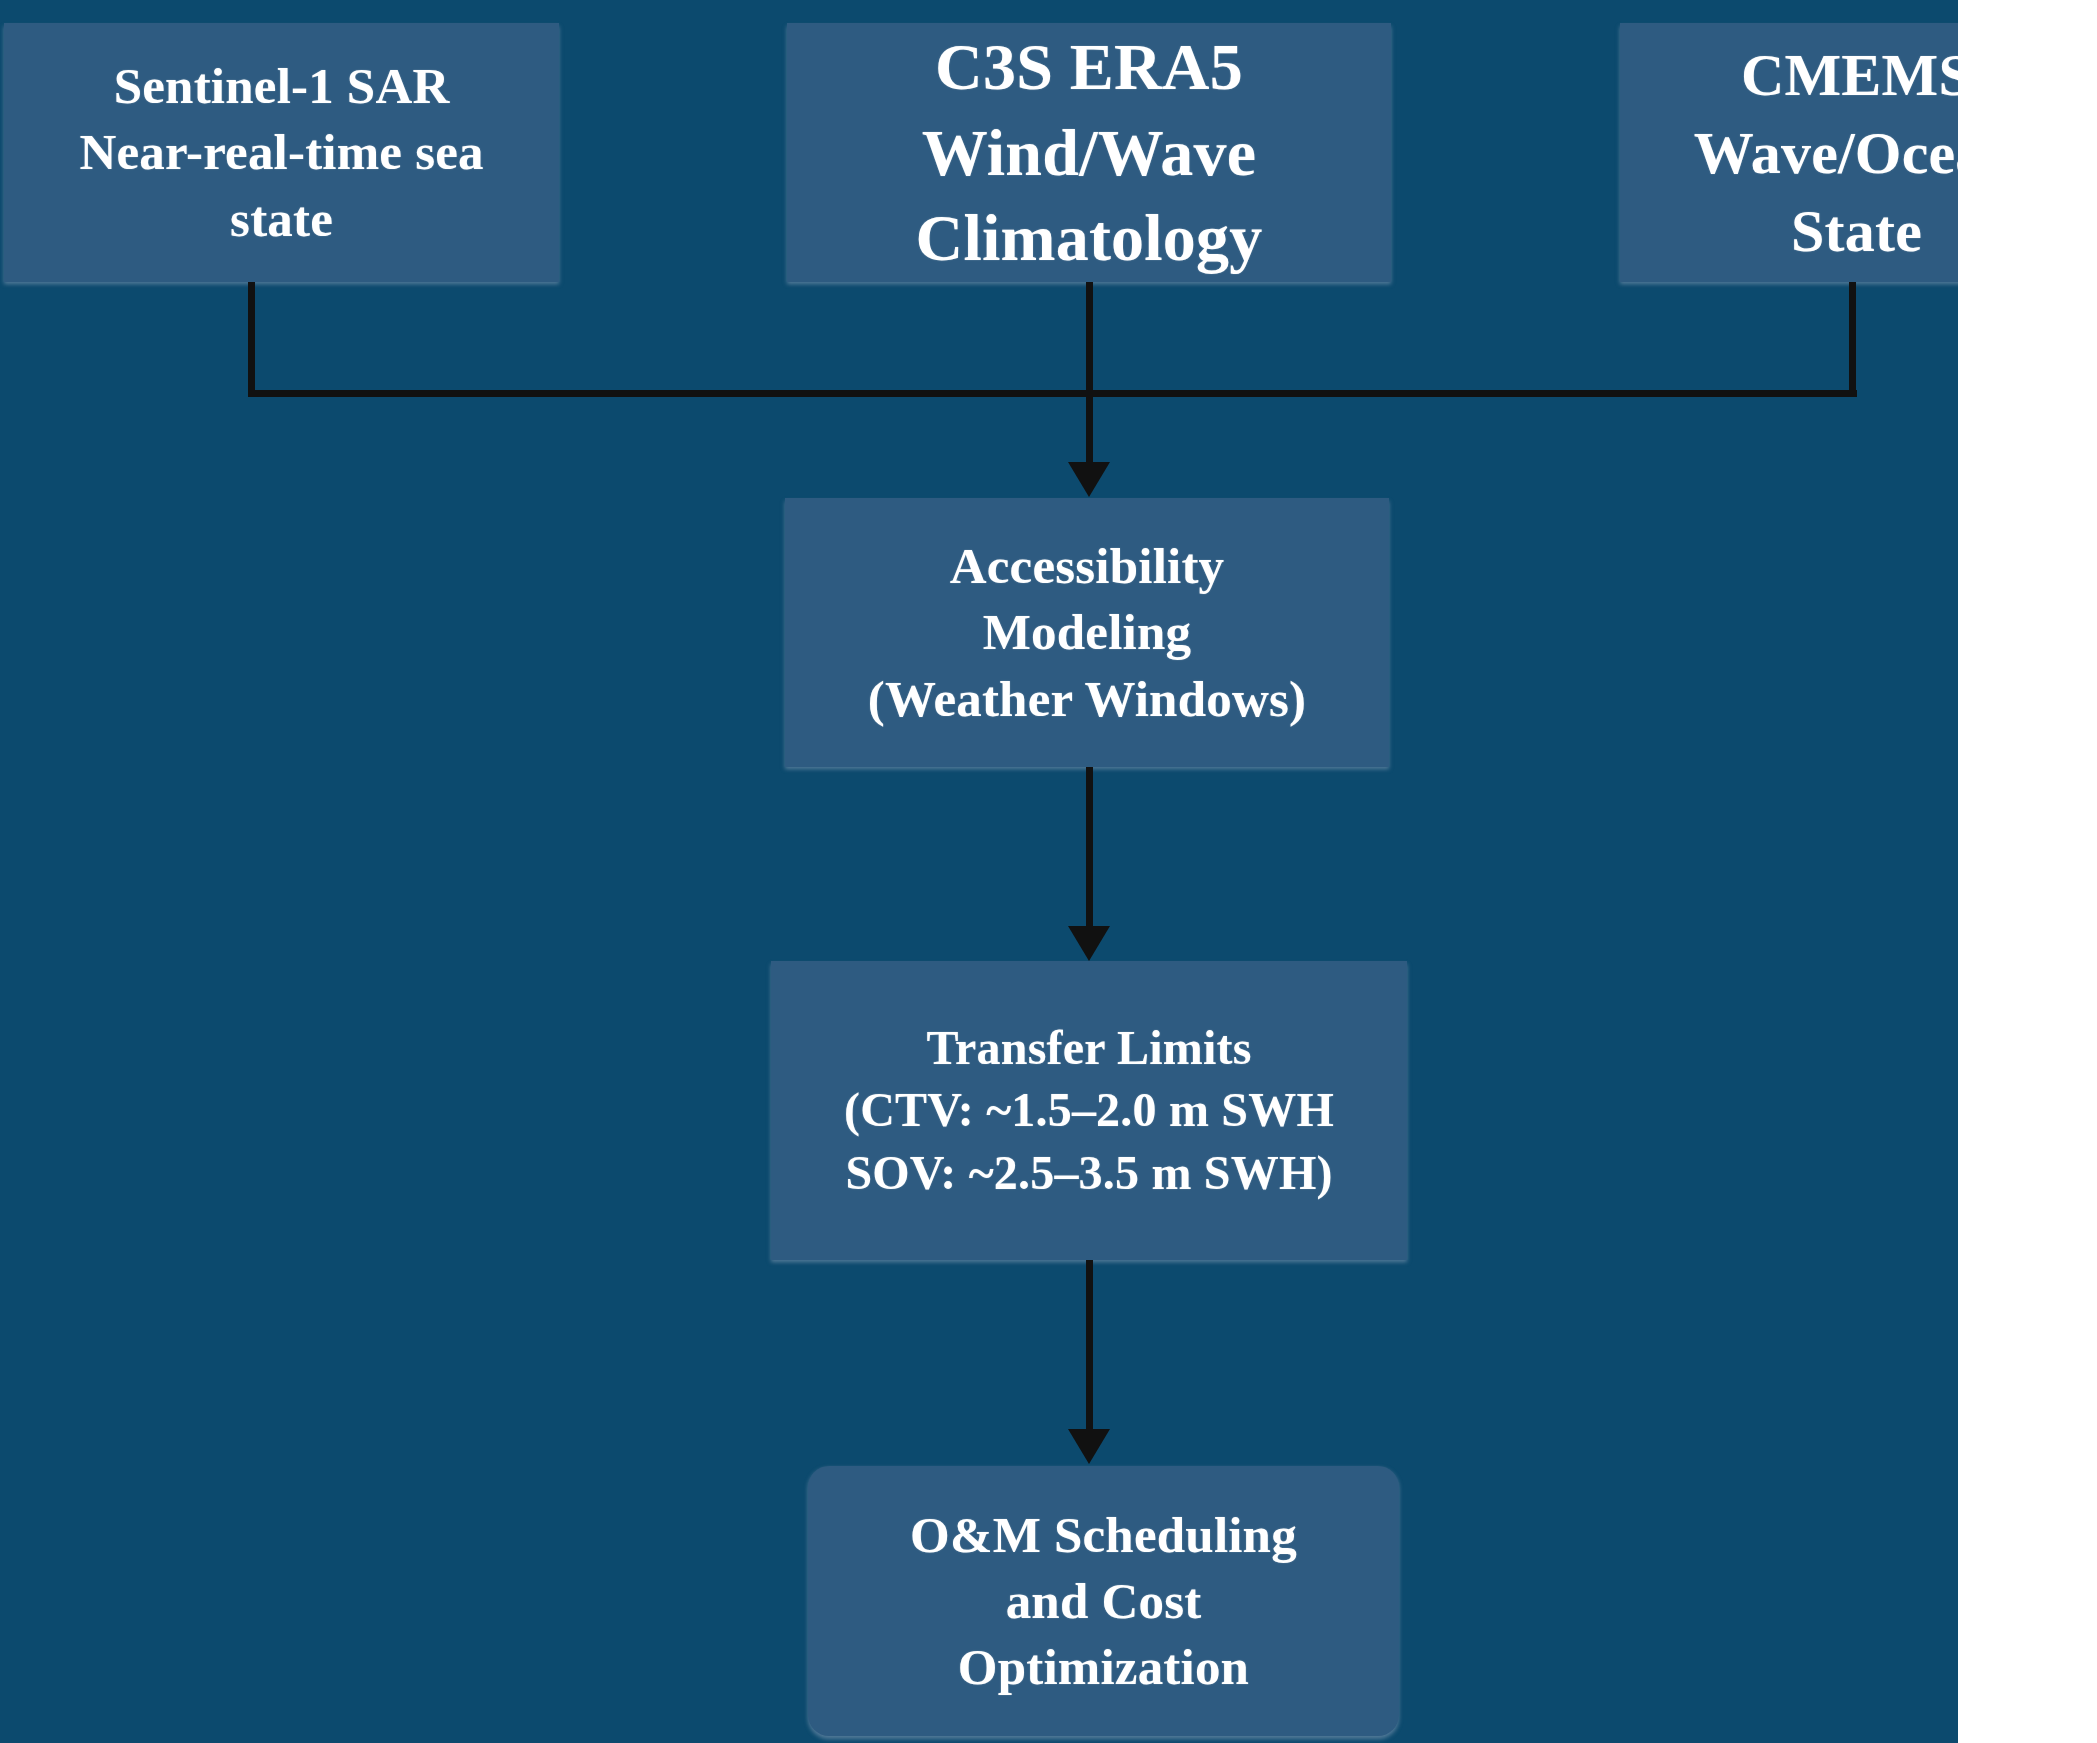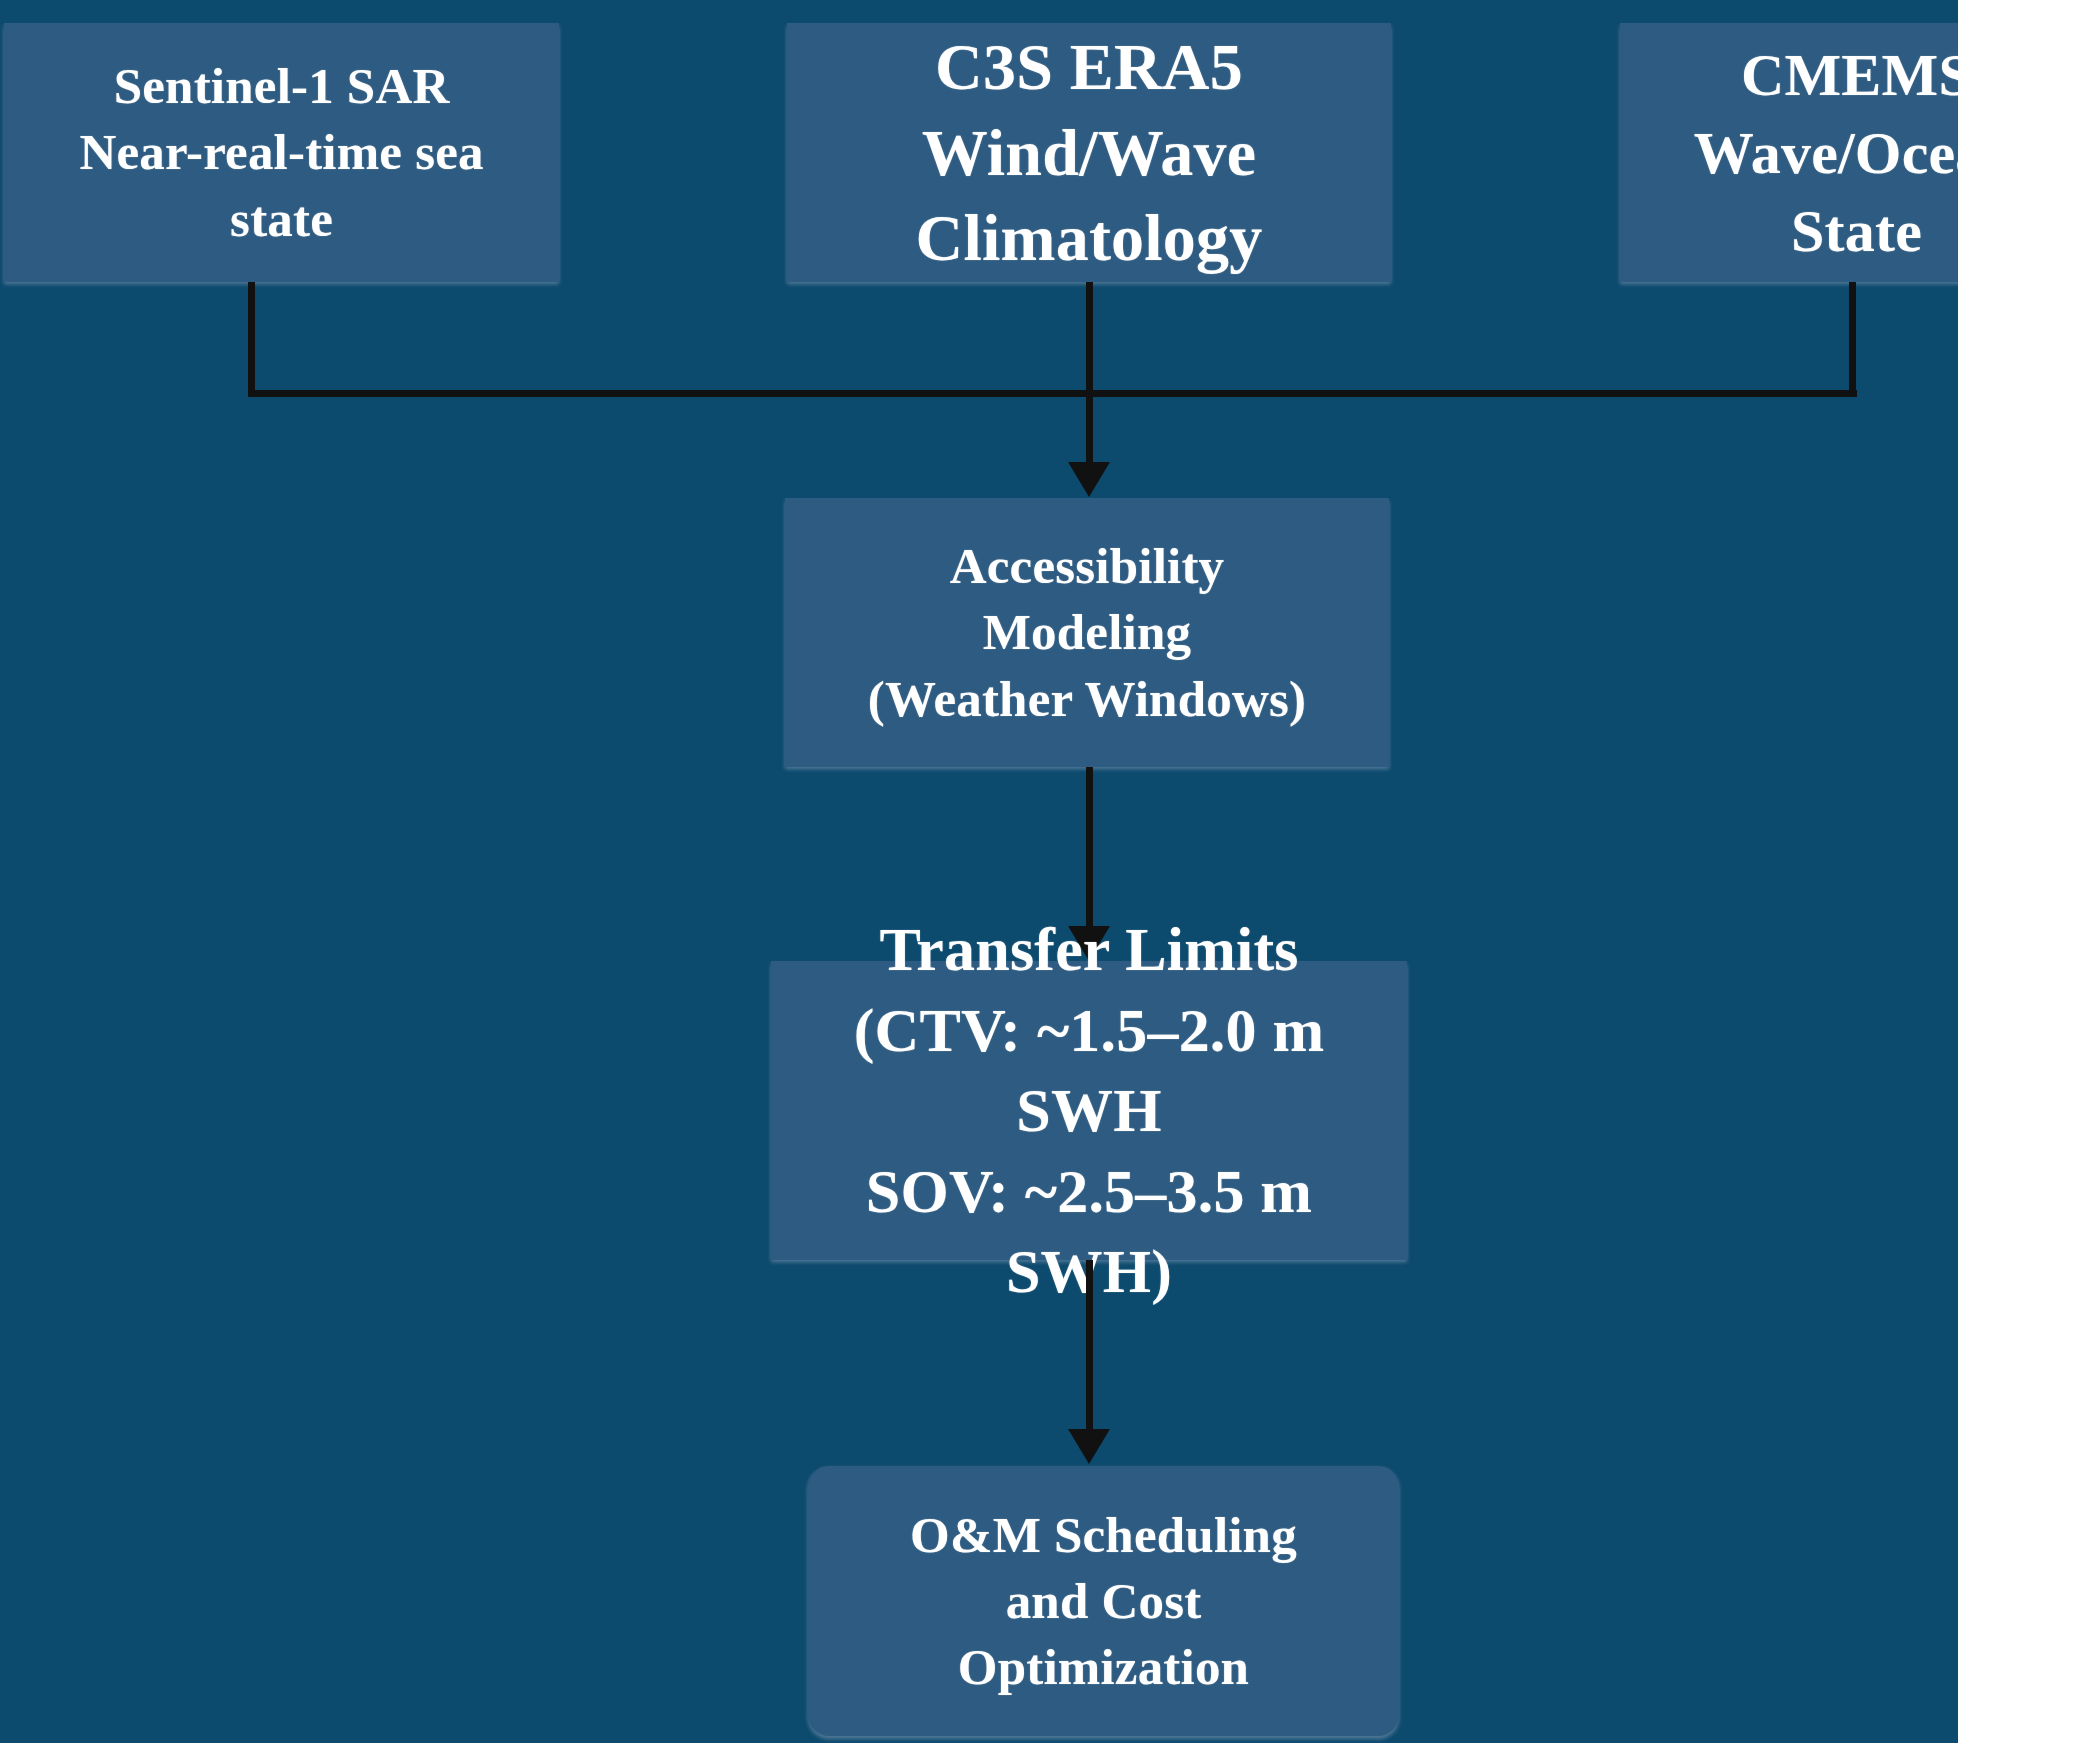--- a/index.html
+++ b/index.html
@@ -36,21 +36,21 @@
   .node .label {
     white-space: pre-line;
     padding: 0 8.2px;
   }
 
   
   #node-sentinel      { left: 4.1px;   top: 23px;   width: 555px; height: 259px; font-size: 51px; }
   #node-era5          { left: 787px; top: 23px;   width: 604px; height: 259px; font-size: 66px; }
   #node-cmems         { left: 1620px;top: 23px;   width: 473px; height: 259px; font-size: 60px; }
   #node-accessibility { left: 785px; top: 498px;  width: 604px; height: 269px; font-size: 51px; }
-  #node-transfer      { left: 771px; top: 961px; width: 636px; height: 299px; font-size: 62px; }
+  #node-transfer      { left: 771px; top: 961px; width: 636px; height: 299px; font-size: 48px; }
   #node-om            { left: 808px; top: 1466px; width: 591px; height: 270px; font-size: 51px; border-radius: 21px; }
 
   
   .vline {
     position: absolute;
     background: #111111;
     width: 7.4px;
   }
   .hline {
     position: absolute;

